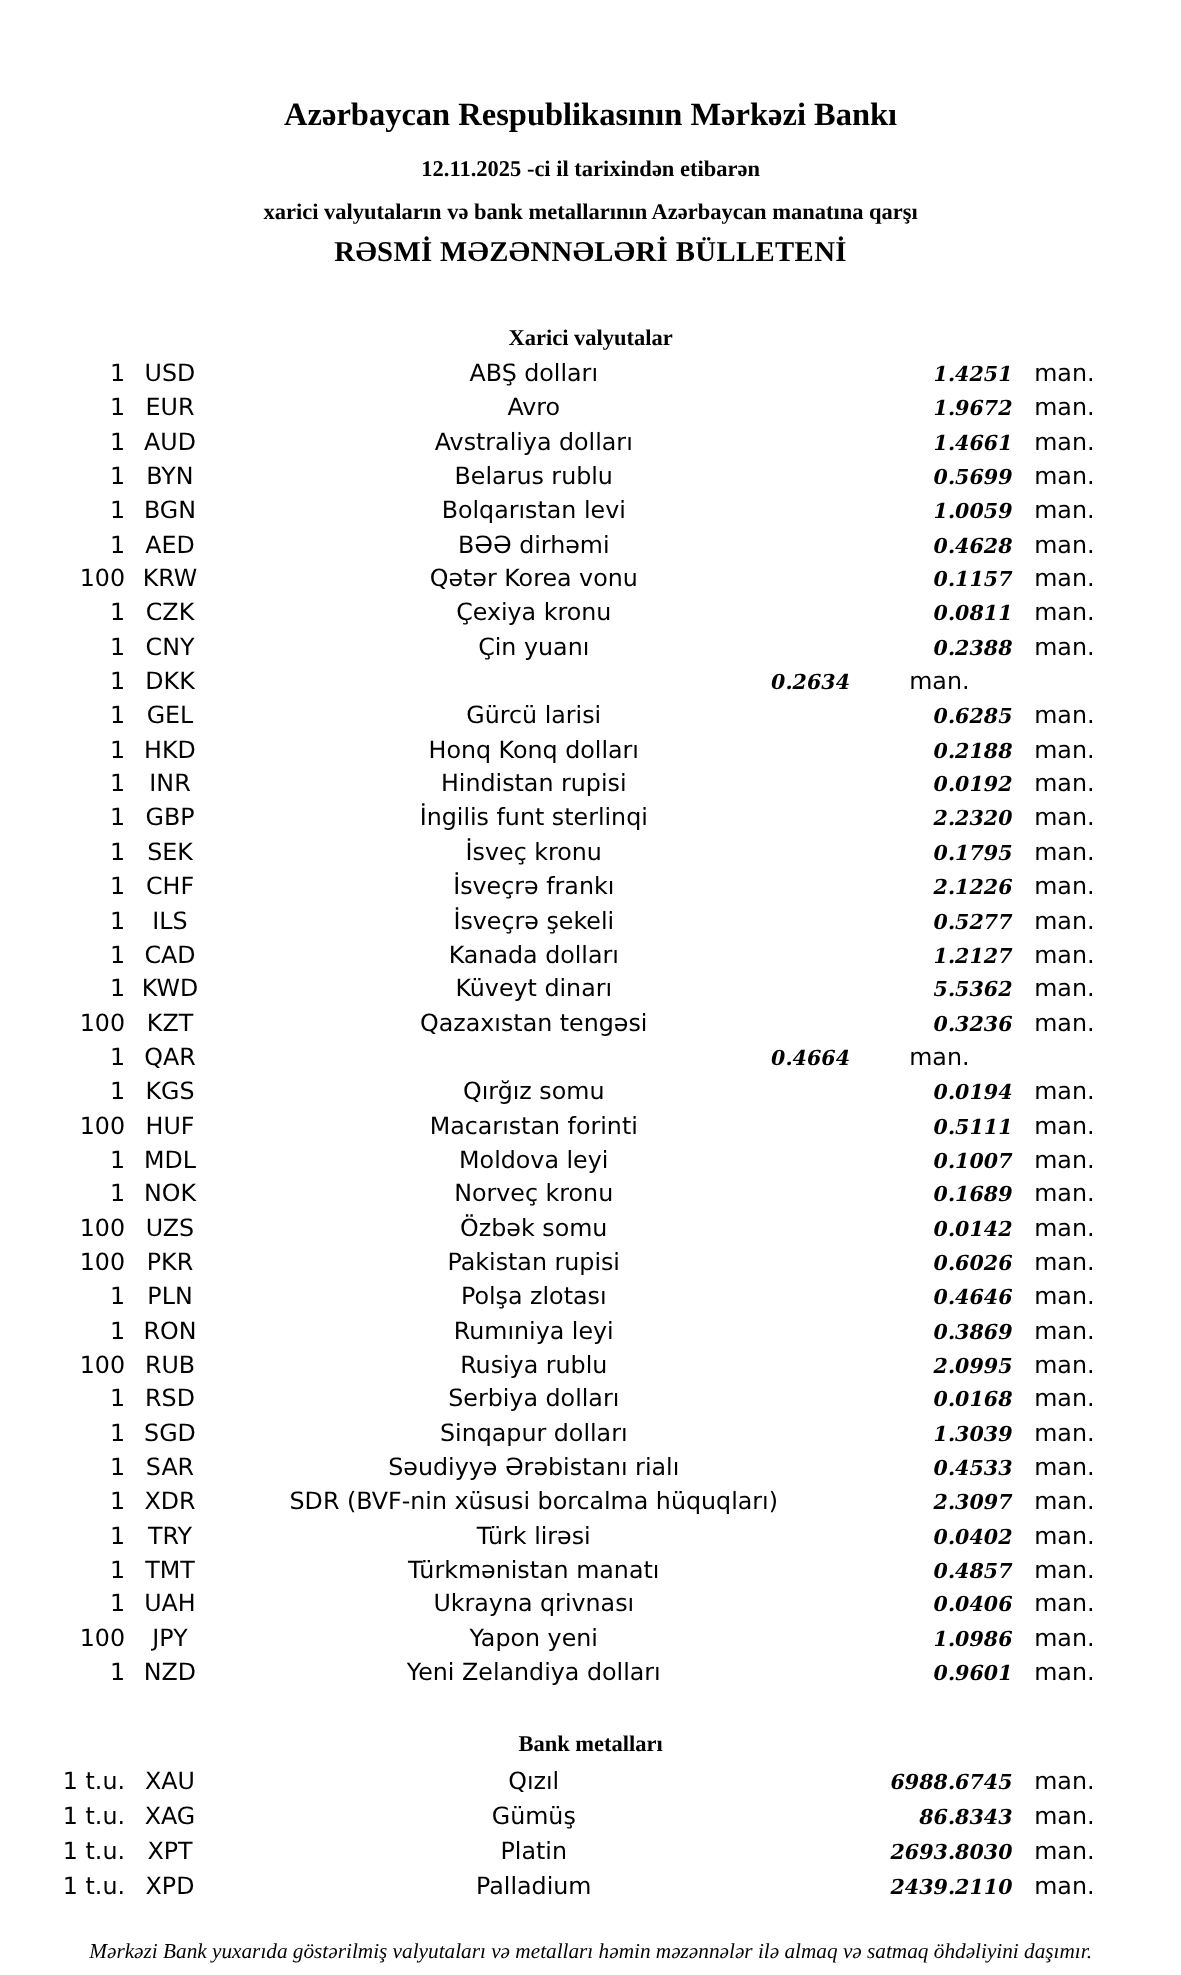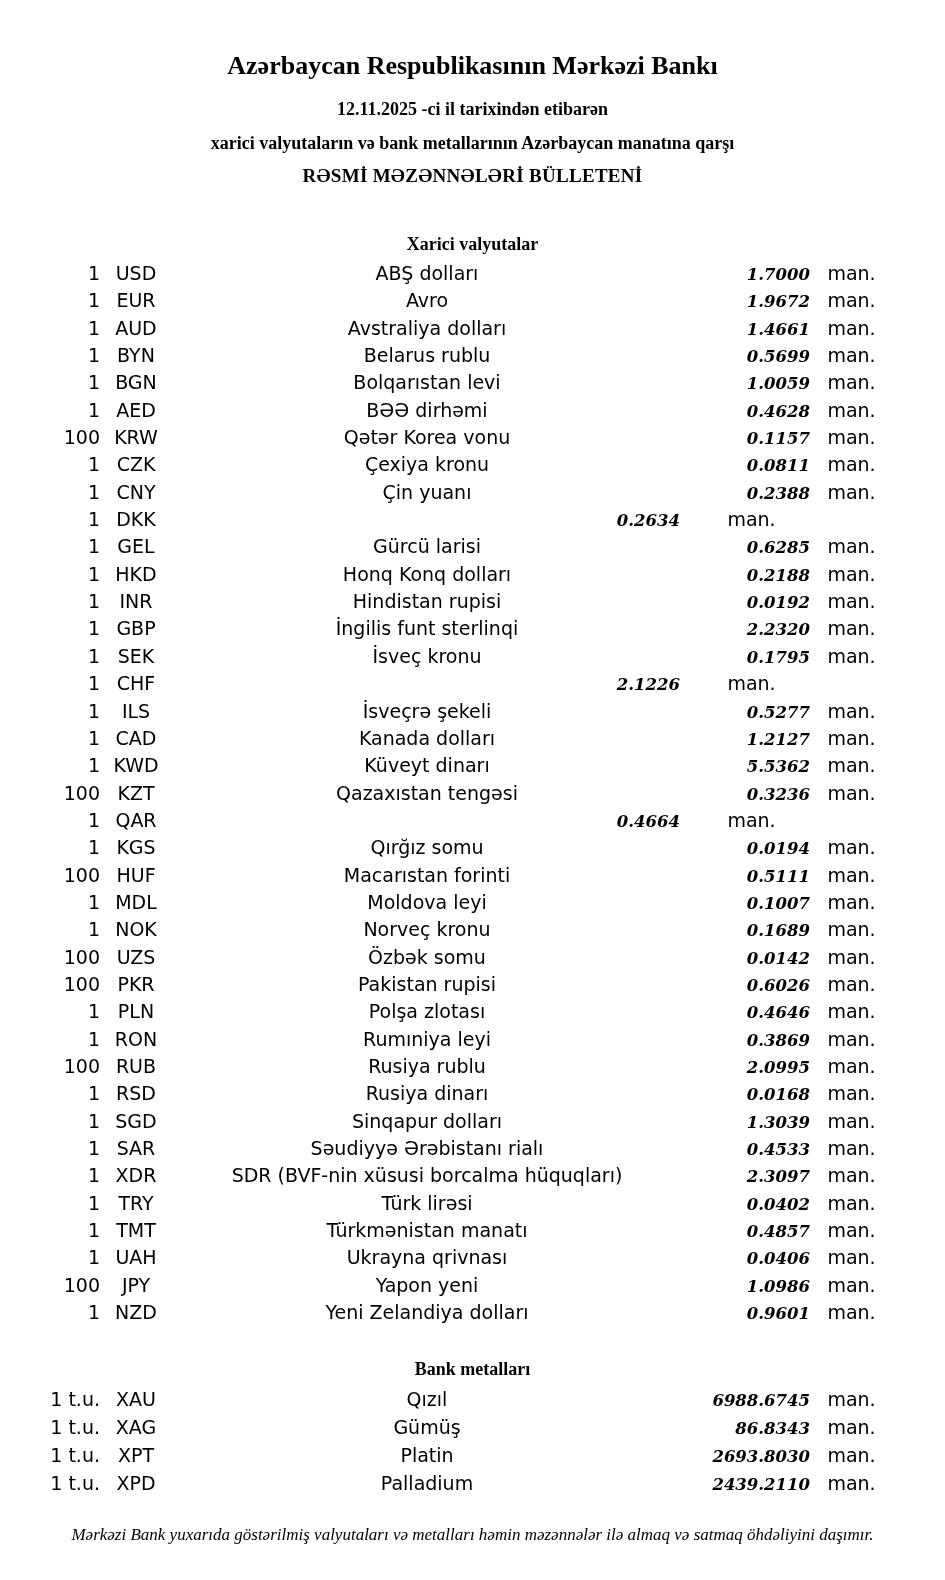--- a/index.html
+++ b/index.html
@@ -7,28 +7,28 @@
   .page {
     width: 945px;
     height: 1580px;
     background: #ffffff;
     color: #000000;
     overflow: hidden;
     font-family: "DejaVu Sans", sans-serif;
   }
   .header {
     text-align: center;
-    padding-top: 51px;
+    padding-top: 77px;
     font-family: "Liberation Serif", serif;
     font-weight: bold;
   }
   .bank-name { font-size: 26px; line-height: 30px; }
   .date-line { font-size: 18px; line-height: 22px; margin-top: 17px; }
   .subject-line { font-size: 18px; line-height: 22px; margin-top: 12px; text-align: center; }
-  .bulletin-title { font-size: 19px; line-height: 22px; margin-top: 11px; letter-spacing: 0.3px; }
+  .bulletin-title { font-size: 23px; line-height: 22px; margin-top: 11px; letter-spacing: 0.3px; }
   .section-title {
     text-align: center;
     font-family: "Liberation Serif", serif;
     font-weight: bold;
     font-size: 18px;
     line-height: 21px;
   }
   .section-title.currencies { margin-top: 47px; }
   .section-title.metals { margin-top: 33px; }
   .table { width: 880px; margin-top: 5px; }
@@ -73,21 +73,21 @@
     <div class="bulletin-title">RƏSMİ MƏZƏNNƏLƏRİ BÜLLETENİ</div>
   </div>
 
   <div class="section-title currencies">Xarici valyutalar</div>
 
   <div class="table currency-table">
   <div class="row">
     <span class="qty">1</span>
     <span class="code">USD</span>
     <span class="name">ABŞ dolları</span>
-    <span class="rate">1.7000</span>
+    <span class="rate">1.4251</span>
     <span class="man">man.</span>
   </div>
 
   <div class="row">
     <span class="qty">1</span>
     <span class="code">EUR</span>
     <span class="name">Avro</span>
     <span class="rate">1.9672</span>
     <span class="man">man.</span>
   </div>
@@ -191,20 +191,21 @@
     <span class="qty">1</span>
     <span class="code">SEK</span>
     <span class="name">İsveç kronu</span>
     <span class="rate">0.1795</span>
     <span class="man">man.</span>
   </div>
 
   <div class="row">
     <span class="qty">1</span>
     <span class="code">CHF</span>
+    <span class="name">İsveçrə frankı</span>
     <span class="rate">2.1226</span>
     <span class="man">man.</span>
   </div>
 
   <div class="row">
     <span class="qty">1</span>
     <span class="code">ILS</span>
     <span class="name">İsveçrə şekeli</span>
     <span class="rate">0.5277</span>
     <span class="man">man.</span>
@@ -309,21 +310,21 @@
     <span class="qty">100</span>
     <span class="code">RUB</span>
     <span class="name">Rusiya rublu</span>
     <span class="rate">2.0995</span>
     <span class="man">man.</span>
   </div>
 
   <div class="row">
     <span class="qty">1</span>
     <span class="code">RSD</span>
-    <span class="name">Rusiya dinarı</span>
+    <span class="name">Serbiya dolları</span>
     <span class="rate">0.0168</span>
     <span class="man">man.</span>
   </div>
 
   <div class="row">
     <span class="qty">1</span>
     <span class="code">SGD</span>
     <span class="name">Sinqapur dolları</span>
     <span class="rate">1.3039</span>
     <span class="man">man.</span>

